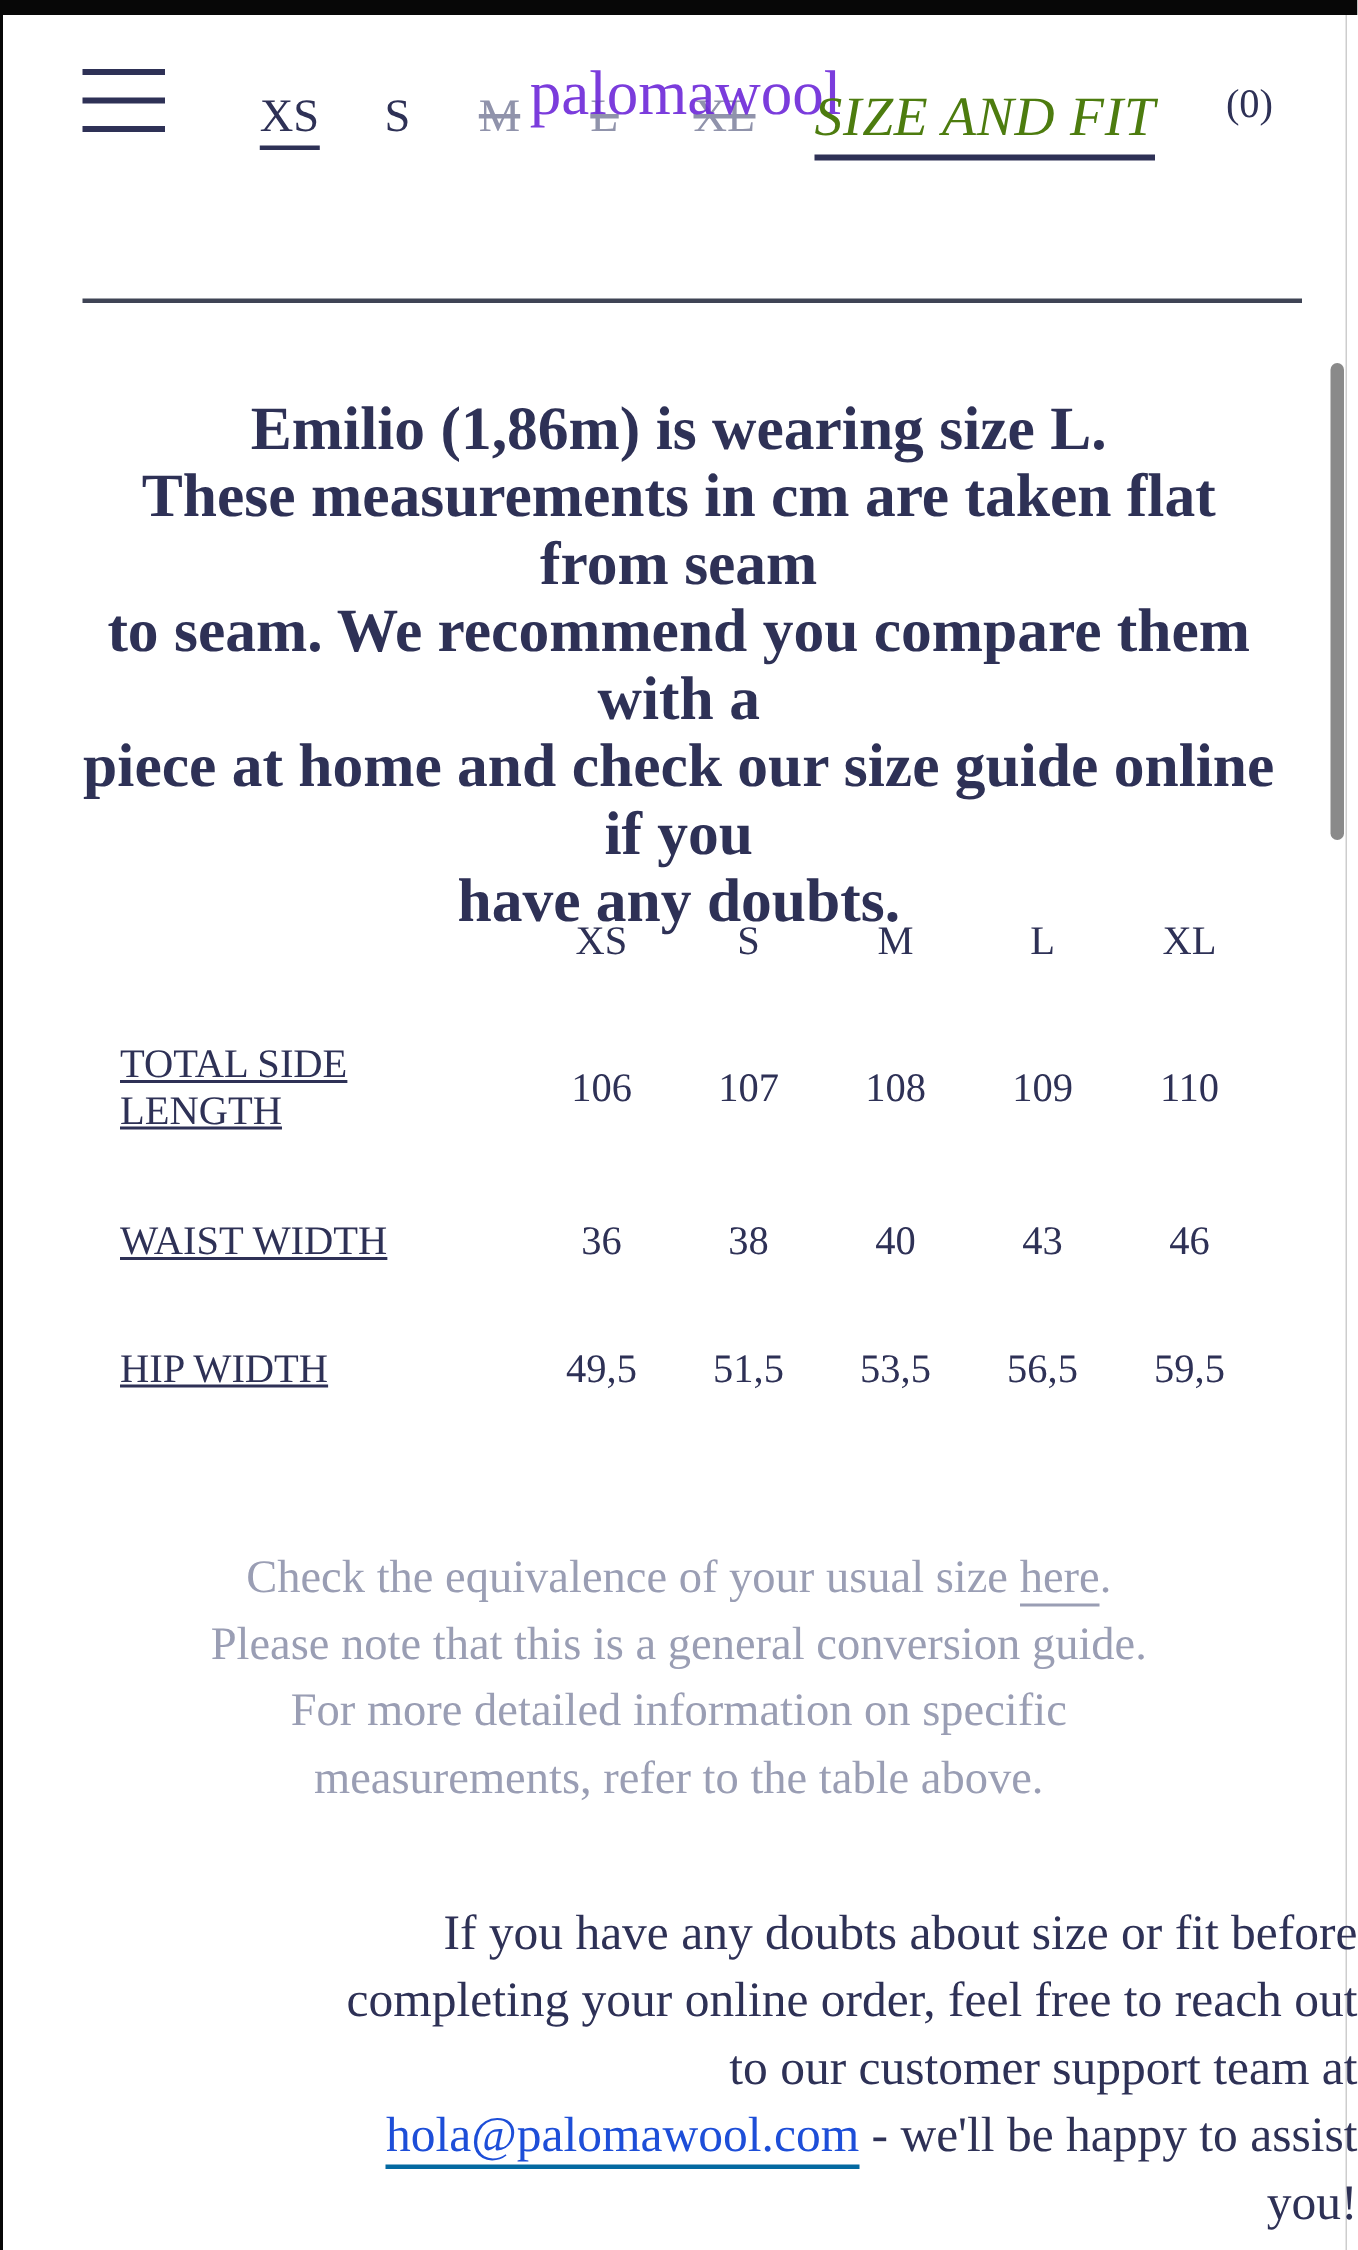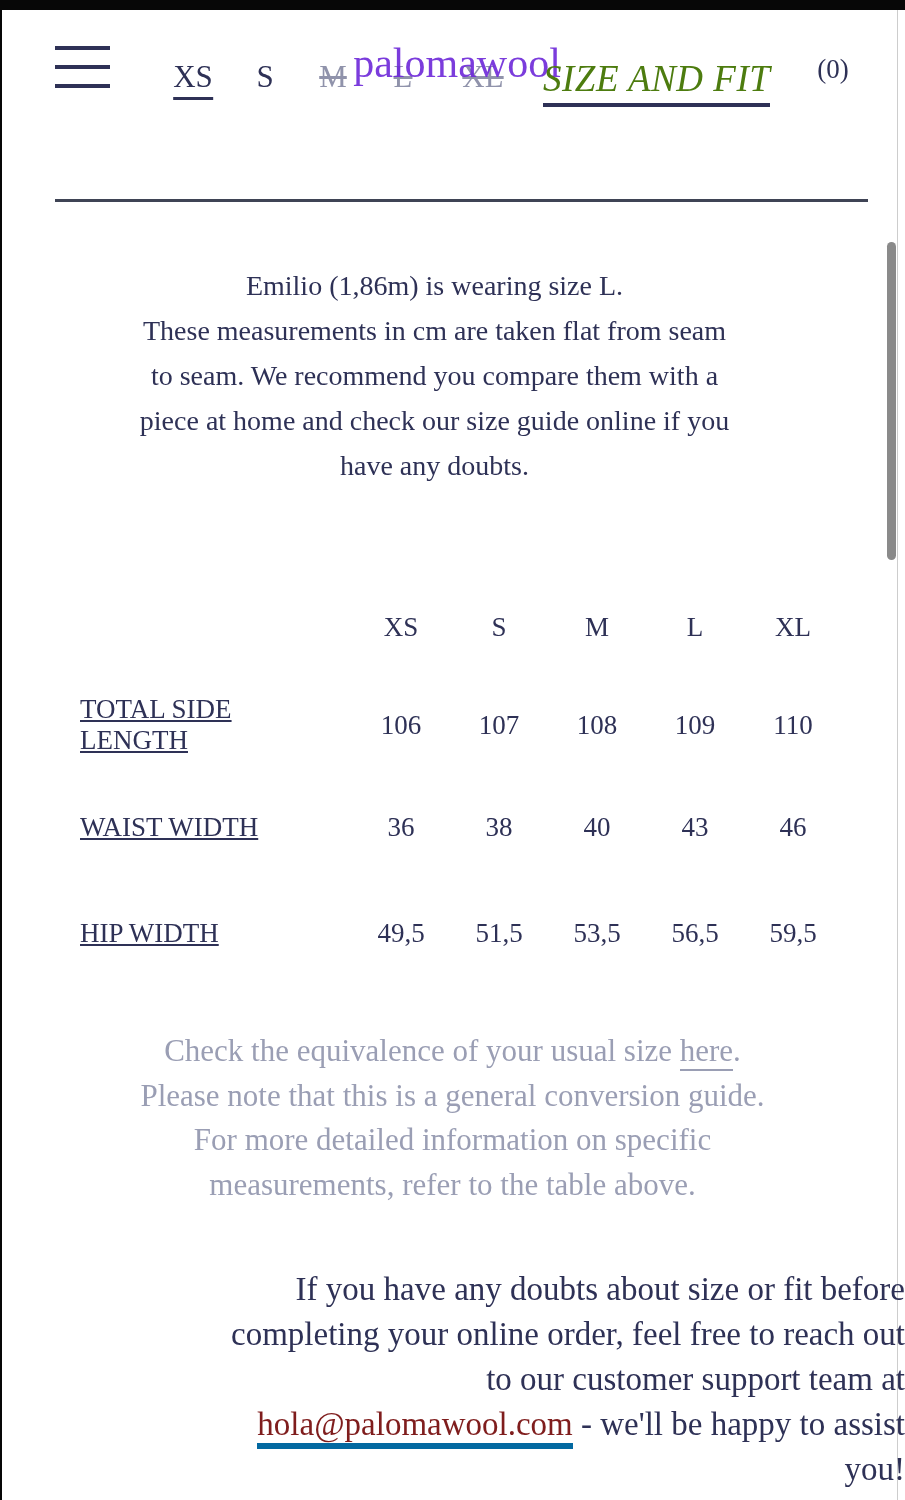--- a/index.html
+++ b/index.html
@@ -19,36 +19,36 @@
   .hamburger .bar{display:block;width:55px;height:4px;background:#2e3156;}
   .size-option{top:61px;transform:translateX(-50%);font-size:31px;line-height:1;color:#2e3156;z-index:1;cursor:pointer;}
   .size-selected{border-bottom:3px solid #2e3156;padding-bottom:5px;}
   .size-unavailable{color:#9093ab;text-decoration:line-through;}
   .logo{left:457px;top:42px;transform:translateX(-50%);font-size:42px;line-height:1;color:#6d28d9;opacity:.9;z-index:2;cursor:pointer;white-space:nowrap;}
   .section-title{left:543px;top:60px;font-size:37px;line-height:1;letter-spacing:.5px;color:#4d7c0f;
     padding-bottom:6px;border-bottom:4px solid #2e3156;z-index:3;white-space:nowrap;font-style:italic;}
   .cart{left:833px;top:54px;transform:translateX(-50%);font-size:27px;color:#2e3156;z-index:3;cursor:pointer;}
   .divider{left:55px;top:199px;width:813px;height:3px;background:#3f4455;}
   
-  .intro{left:37px;top:263px;width:795px;text-align:center;font-size:28px;line-height:45px;color:#2e3156;}
+  .intro{left:55px;top:263px;width:795px;text-align:center;font-size:41px;line-height:45px;color:#2e3156;font-weight:bold;}
   
   .t-row{left:80px;width:762px;display:grid;grid-template-columns:272px 98px 98px 98px 98px 98px;
     align-items:center;font-size:27px;color:#2e3156;position:absolute;}
   .t-cell{text-align:center;}
   .row-label{text-align:left;line-height:31px;padding-right:60px;text-decoration:underline;}
   #t-head{top:612px;}
   #t-row1{top:694px;height:62px;}
   #t-row2{top:812px;}
-  #t-row3{top:918px;}
+  #t-row3{top:897px;}
   
   .note-gray{left:0;top:1009px;width:905px;text-align:center;font-size:31px;line-height:44.5px;color:#9a9eb4;margin-top:20px;}
   .note-gray .inline-link{color:#9a9eb4;text-decoration:none;border-bottom:2px solid #9a9eb4;padding-bottom:1px;cursor:pointer;}
   
   .support{left:0;top:1267px;width:905px;text-align:right;font-size:33px;line-height:45px;color:#2e3156;}
-  .support .inline-link{color:#7f1d1d;text-decoration:none;border-bottom:6px solid #0369a1;padding-bottom:1px;cursor:pointer;}
+  .support .inline-link{color:#1d4ed8;text-decoration:none;border-bottom:3px solid #0369a1;padding-bottom:1px;cursor:pointer;}
 </style>
 </head>
 <body>
 
 <div>
 
   <div class="abs top-bar"></div>
   <div class="abs left-edge"></div>
   <div class="abs right-line"></div>
   <div class="abs scroll-thumb"></div>

